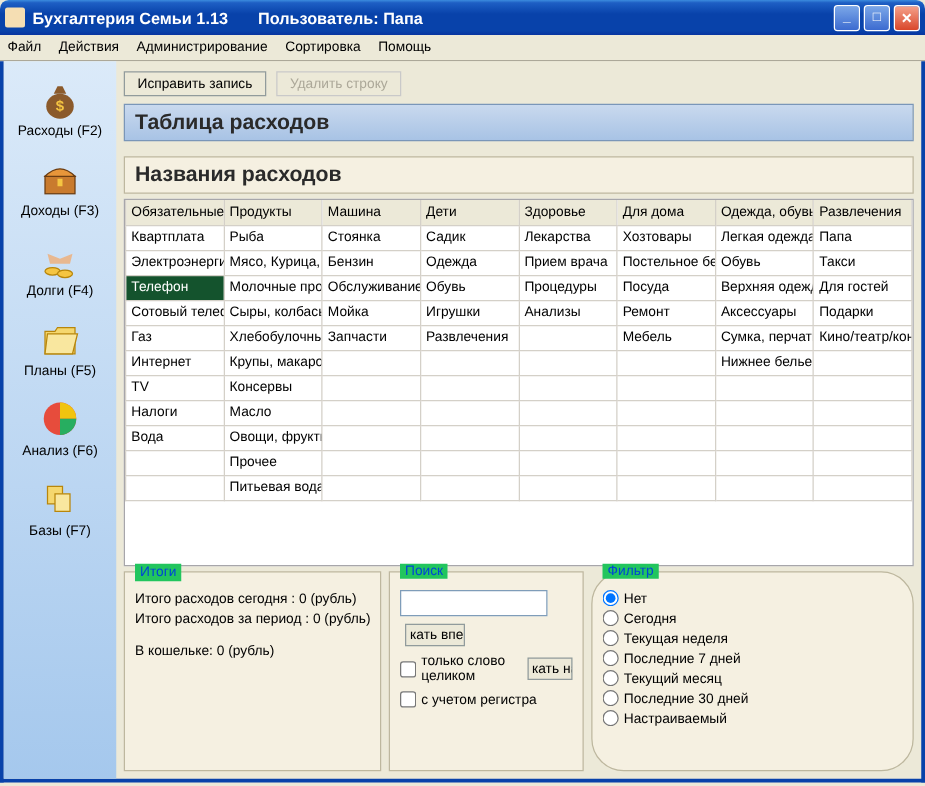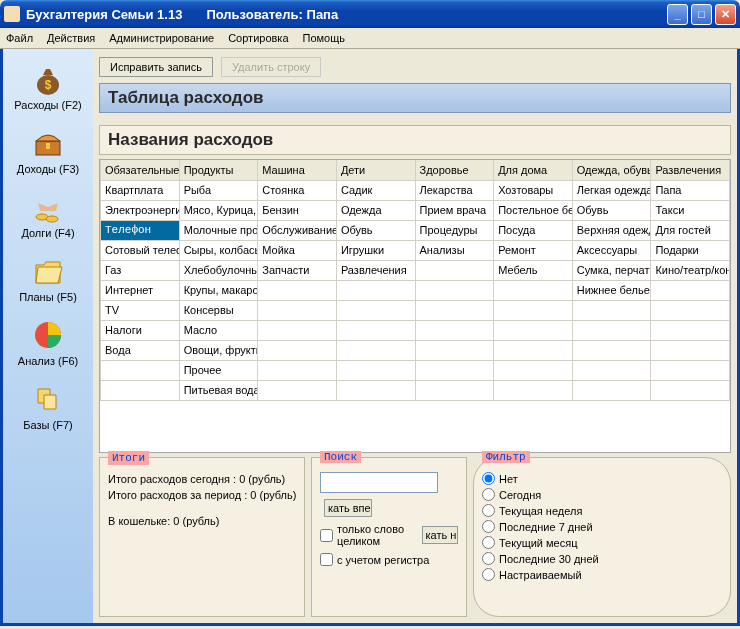--- a/index.html
+++ b/index.html
@@ -21,24 +21,24 @@
 .main { flex: 1; padding: 6px; display: flex; flex-direction: column; gap: 4px; overflow: hidden; }
 .toolbar-row { display: flex; gap: 8px; padding: 2px 0; }
 .btn { background: #ece9d8; border: 1px solid #919b9c; padding: 3px 10px; font-size: 11px; cursor: pointer; }
 .btn.disabled { color: #aca899; border-color: #c9c9c9; }
 .section-header { background: linear-gradient(to bottom, #c9d9ee, #a8c3e5); border: 1px solid #7a96b8; padding: 4px 8px; font-weight: bold; color: #2a2a2a; font-size: 17px; }
 .section-header.light { background: #f5f0e1; border: 1px solid #bdb79e; }
 .table-wrap { border: 1px solid #a7a6aa; background: #fff; flex: 1; overflow: auto; }
 table { border-collapse: collapse; width: 100%; table-layout: fixed; }
 th, td { border: 1px solid #d4d0c8; font-size: 11px; padding: 3px 4px; text-align: left; height: 20px; overflow: hidden; white-space: nowrap; text-overflow: clip; }
 th { background: #ece9d8; font-weight: normal; border-top: none; }
-td.selected { background: #0369a1; color: #fff; font-family: Liberation Mono, monospace; }
+td.selected { background: #14532d; color: #fff; }
 .bottom { display: flex; gap: 6px; height: 160px; }
 .groupbox { border: 1px solid #bdb79e; background: #f5f0e1; position: relative; padding: 14px 8px 6px; font-size: 11px; }
-.groupbox .legend { position: absolute; top: -7px; left: 8px; background: #fca5a5; padding: 0 4px; color: #0046d5; font-family: Liberation Mono, monospace; }
+.groupbox .legend { position: absolute; top: -7px; left: 8px; background: #22c55e; padding: 0 4px; color: #0046d5; }
 .gb-totals { width: 206px; }
 .gb-search { width: 156px; }
 .gb-filter { flex: 1; border-radius: 26px; }
 .gb-totals div { margin-bottom: 2px; line-height: 14px; overflow: hidden; white-space: nowrap; }
 .gb-search input[type=text] { width: 118px; border: 1px solid #7f9db9; padding: 2px; margin-bottom: 6px; }
 .gb-search .sbtn { border: 1px solid #919b9c; background: #ece9d8; padding: 2px 3px; font-size: 11px; margin-left: 4px; vertical-align: top; overflow: hidden; white-space: nowrap; display: inline-block; width: 48px; }
 .chk { display: flex; align-items: center; gap: 4px; margin-top: 6px; }
 .chk input { margin: 0; }
 .radio-list label { display: flex; align-items: flex-end; gap: 4px; margin-bottom: 3px; }
 .radio-list input { margin: 0; }

